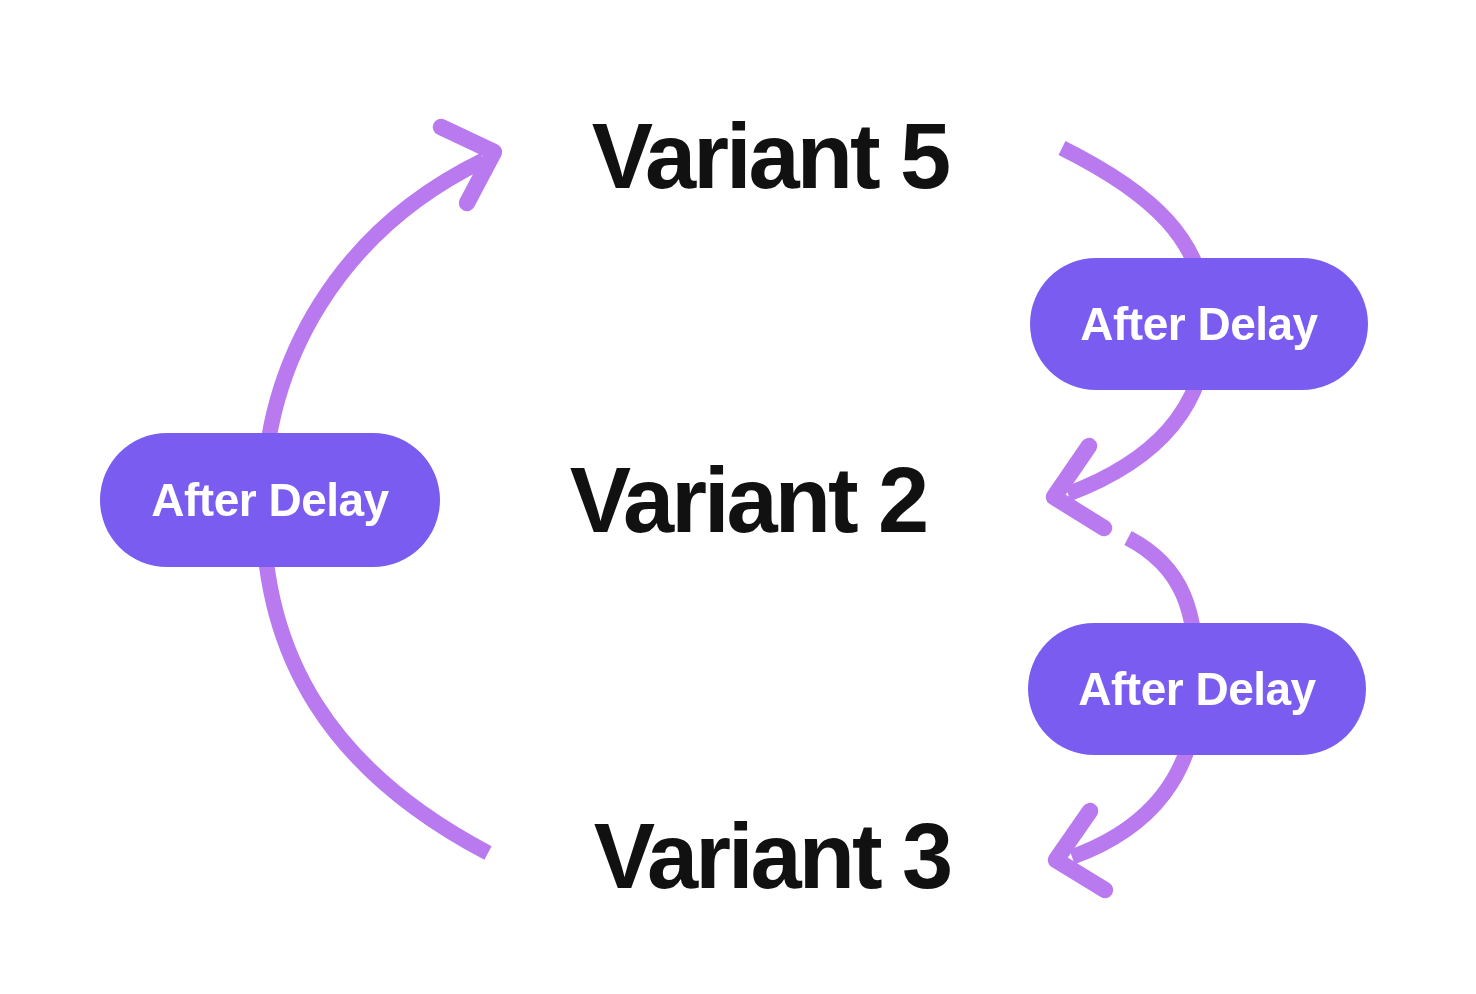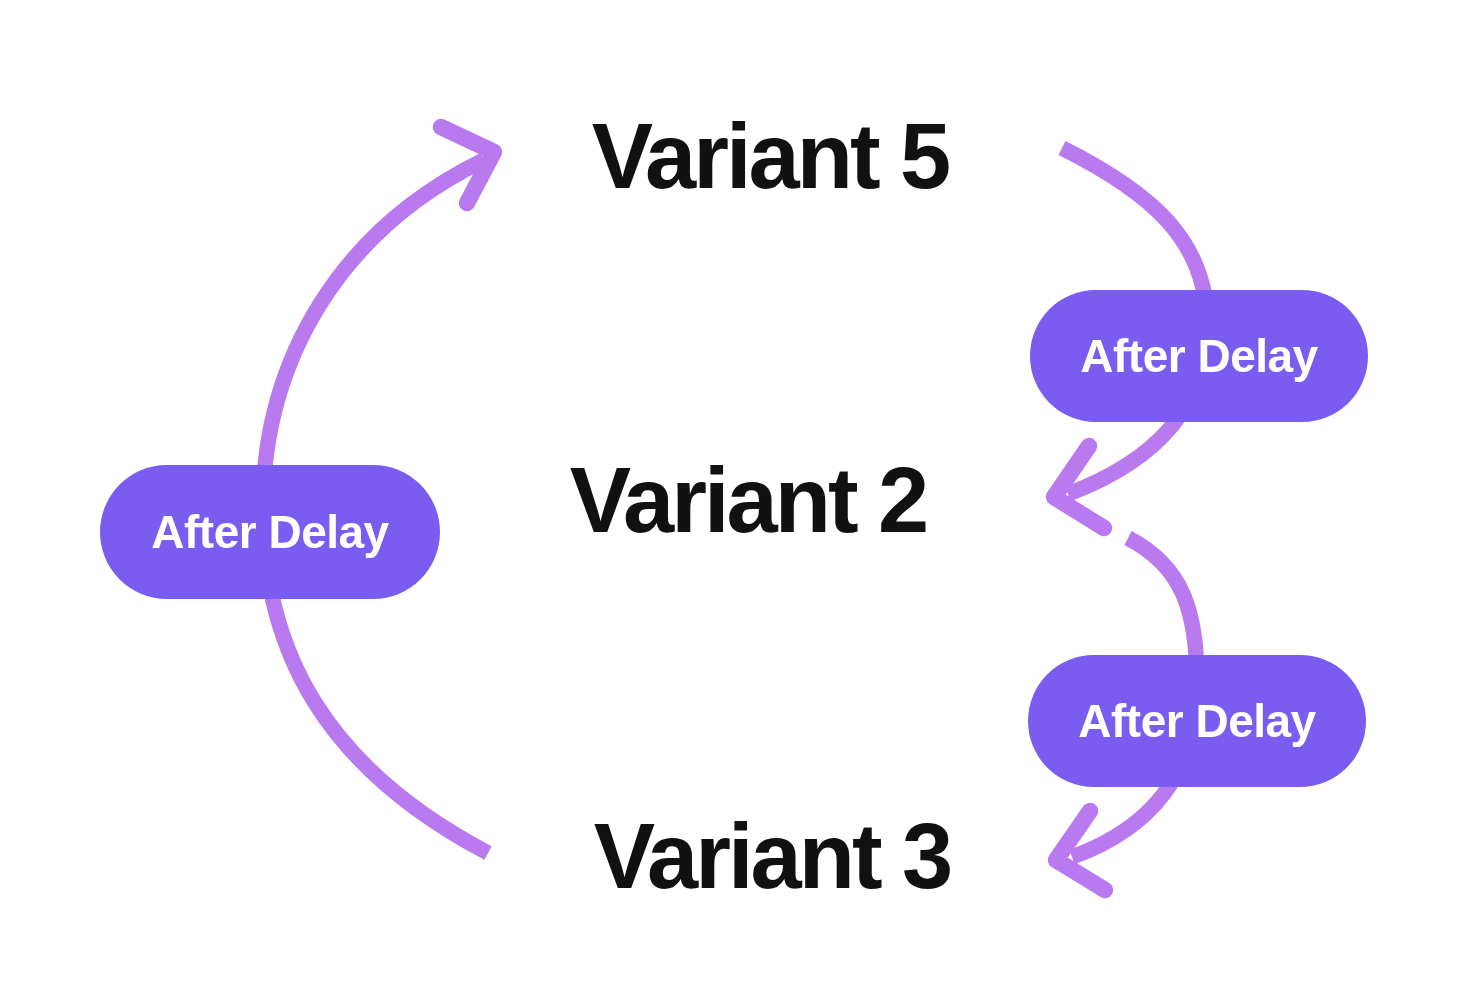--- a/index.html
+++ b/index.html
@@ -40,21 +40,20 @@
     background: #7A5CF0;
     border-radius: 999px;
     color: #ffffff;
     font-weight: 700;
     font-size: 46px;
     letter-spacing: -0.5px;
     display: flex;
     align-items: center;
     justify-content: center;
     white-space: nowrap;
-    margin-top: 32px;
   }
   .pill-left  { left: 100px;  top: 433px; width: 340px; height: 134px; }
   .pill-right-1 { left: 1030px; top: 258px; width: 338px; height: 132px; }
   .pill-right-2 { left: 1028px; top: 623px; width: 338px; height: 132px; }
   .node {
     position: absolute;
     transform: translate(-50%, -50%);
     color: #111111;
     font-weight: 700;
     font-size: 92px;

